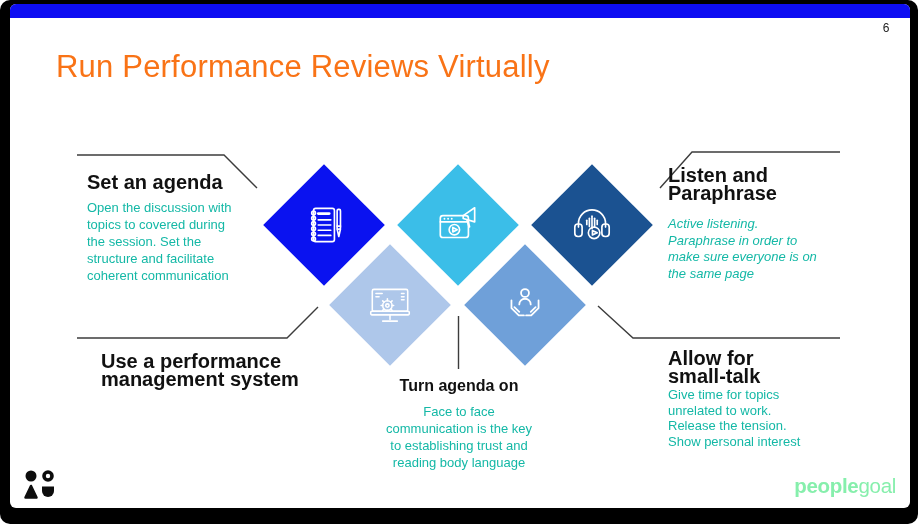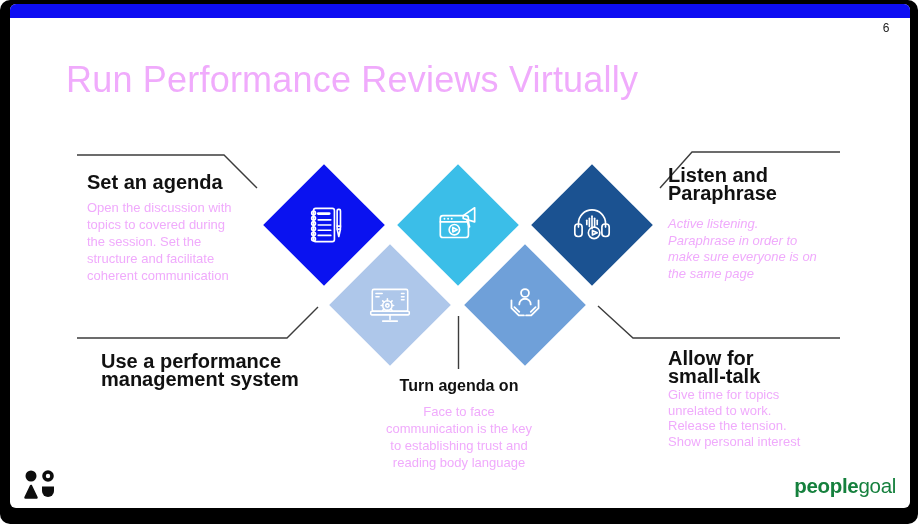--- a/index.html
+++ b/index.html
@@ -15,54 +15,54 @@
   }
   .topbar {
     position:absolute; left:10px; top:4px; width:900px; height:14px;
     border-radius:6px 6px 0 0;
   }
   .page-num {
     position:absolute; left:876px; top:21px; width:20px;
     font-size:12px; color:#222; text-align:center;
   }
   .title {
-    position:absolute; left:56px; top:49px; margin:10px;
-    font-size:36px; font-weight:400; color:#f0abfc; letter-spacing:0.2px;
+    position:absolute; left:56px; top:49px; margin:0;
+    font-size:31px; font-weight:400; color:#f97316; letter-spacing:0.2px;
   }
   .connectors { position:absolute; left:0; top:0; pointer-events:none; }
   .diamond {
     position:absolute; width:86px; height:86px;
     transform:rotate(45deg);
   }
   .icon { position:absolute; width:50px; height:50px; }
   .icon svg { width:100%; height:100%; }
   .block { position:absolute; color:#222; }
   .block h3 {
     margin:0; font-size:20px; font-weight:700; color:#111;
     line-height:18px; white-space:pre-line;
   }
   .block p {
-    margin:0; font-size:13px; line-height:17px; color:#f0abfc;
+    margin:0; font-size:13px; line-height:17px; color:#14b8a6;
     white-space:pre-line;
   }
   .b-tl { left:87px; top:173px; width:180px; }
   .b-tl p { margin-top:8px; }
   .b-bl { left:101px; top:352px; width:245px; }
   .b-bl p { margin-top:9px; }
   .b-c  { left:363px; top:377px; width:192px; text-align:center; }
   .b-c h3 { font-size:16px; }
   .b-c p { margin-top:8px; }
   .b-tr { left:668px; top:166px; width:170px; text-align:left; }
   .b-tr p { margin-top:14px; line-height:16.5px;font-style:italic; }
   .b-br { left:668px; top:349px; width:170px; text-align:left; }
   .b-br p { margin-top:2px; line-height:15.5px; }
   .logo-mark { position:absolute; left:23px; top:469px; width:34px; height:30px; }
   .wordmark {
     position:absolute; left:770px; top:474px; width:126px;
-    text-align:right; font-size:20.5px; color:#15803d; letter-spacing:-0.3px;
+    text-align:right; font-size:20.5px; color:#86efac; letter-spacing:-0.3px;
   }
   .wordmark .bold { font-weight:700; }
   .wordmark .light { font-weight:400; }
 </style>
 </head>
 <body>
 
 <div class="frame">
   <div class="slide"></div>
   <div class="topbar" style="background-color: rgb(13, 13, 242);"></div>

